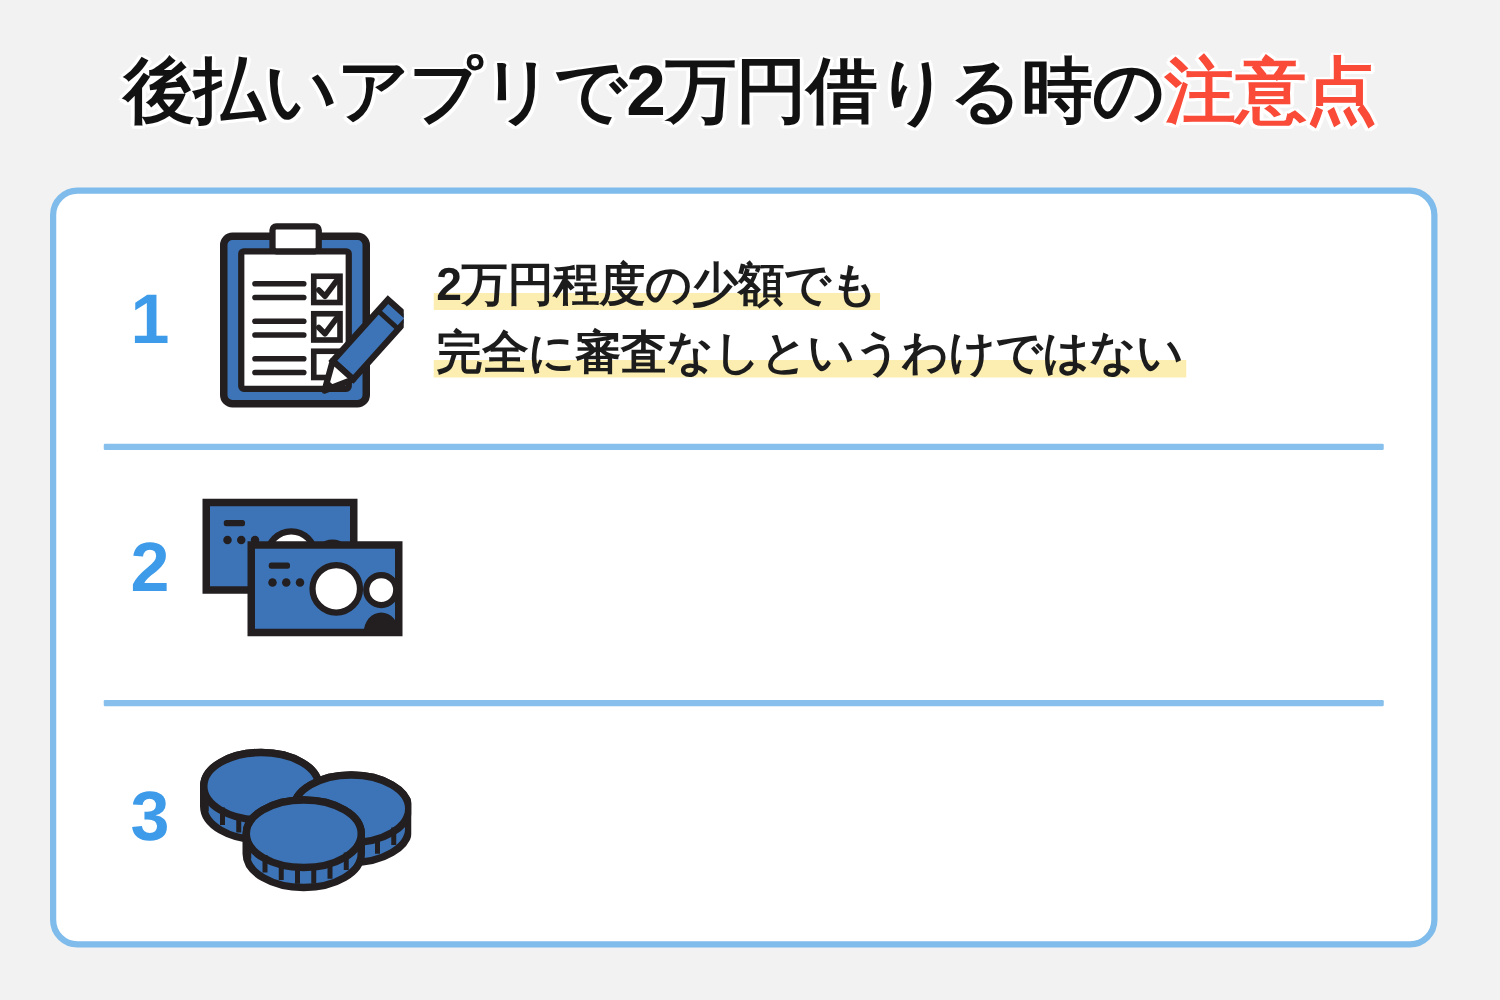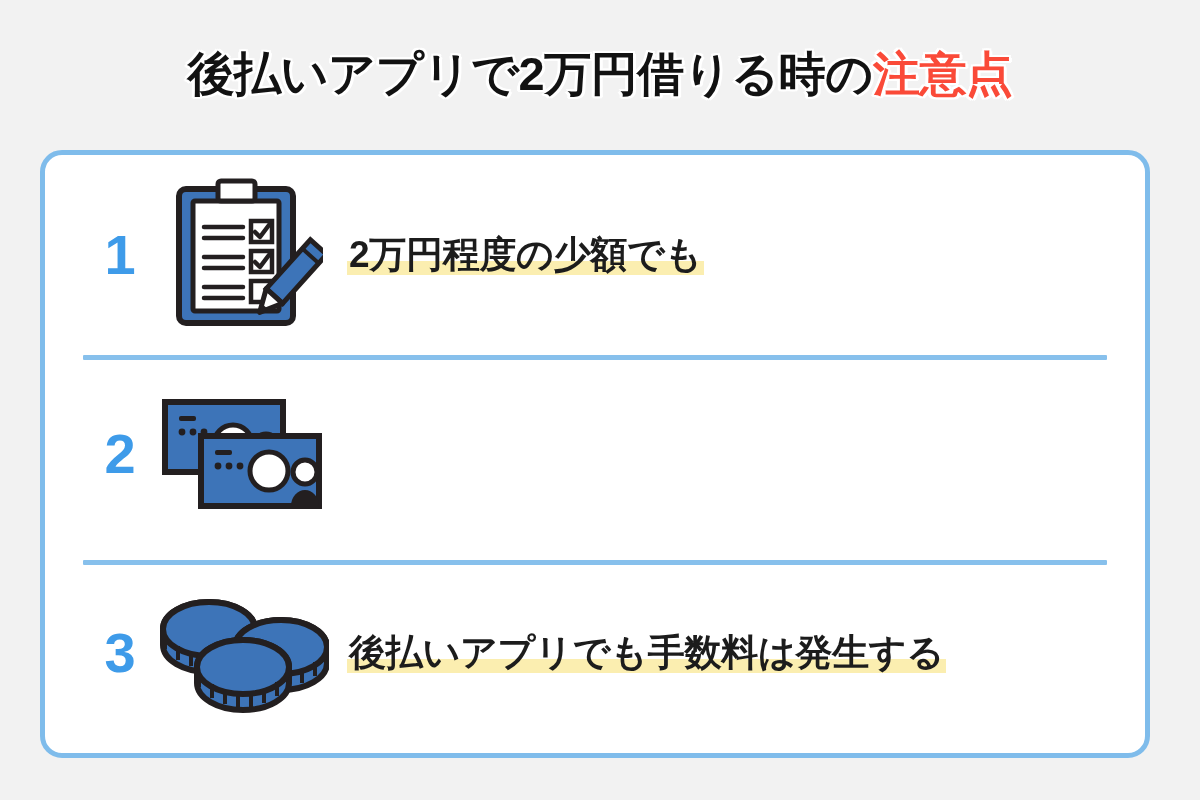--- a/index.html
+++ b/index.html
@@ -21,21 +21,21 @@
     position: absolute;
     left: 0;
     top: 32px;
     width: 1200px;
     height: 82px;
     display: flex;
     align-items: center;
     justify-content: center;
   }
   .title {
-    font-size: 47px;
+    font-size: 57px;
     font-weight: 700;
     letter-spacing: -0.5px;
     line-height: 1;
     white-space: nowrap;
     color: #121212;
     text-shadow:
        2px  0 0 #ffffff, -2px  0 0 #ffffff,
        0  2px 0 #ffffff,  0 -2px 0 #ffffff,
        2px  2px 0 #ffffff, -2px  2px 0 #ffffff,
        2px -2px 0 #ffffff, -2px -2px 0 #ffffff,
@@ -171,20 +171,21 @@
           <g transform="rotate(42 120 110)">
             <rect x="110" y="58" width="22" height="66" fill="#3d74b8" stroke="#231f20" stroke-width="5"></rect>
             <polygon points="110,124 132,124 121,146" fill="#ffffff" stroke="#231f20" stroke-width="5" stroke-linejoin="round"></polygon>
             <polygon points="116,138 126,138 121,147" fill="#231f20"></polygon>
             <line x1="110" y1="70" x2="132" y2="70" stroke="#231f20" stroke-width="4"></line>
           </g>
         </svg>
       </div>
       <div class="txt">
         <span class="line"><span class="hl">2万円程度の少額でも</span></span>
+        <span class="line"><span class="hl">完全に審査なしというわけではない</span></span>
       </div>
     </div>
 
     <div class="row">
       <div class="num">2</div>
       <div class="icon">
         <svg width="172" height="120" viewBox="0 0 172 120" aria-hidden="true">
 
           <rect x="8" y="8" width="118" height="70" fill="#3d74b8" stroke="#231f20" stroke-width="6"></rect>
           <rect x="22" y="22" width="17" height="5" rx="2" fill="#231f20"></rect>
@@ -248,19 +249,16 @@
               <line x1="55" y1="93" x2="55" y2="107"></line>
               <line x1="68" y1="99" x2="68" y2="113"></line>
               <line x1="81" y1="102" x2="81" y2="116"></line>
               <line x1="94" y1="102" x2="94" y2="116"></line>
               <line x1="107" y1="98" x2="107" y2="112"></line>
               <line x1="120" y1="91" x2="120" y2="105"></line>
             </g>
           </g>
         </svg>
       </div>
-      <div class="txt">
-        <span class="line"><span class="hl">後払いアプリでも手数料は発生する</span></span>
-      </div>
     </div>
 
   </div>
 </div>
 
 </body></html>

